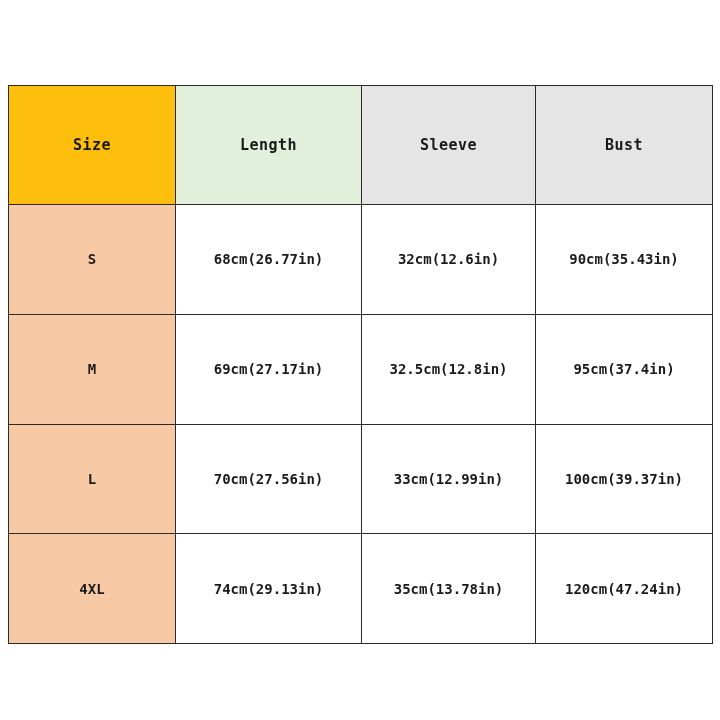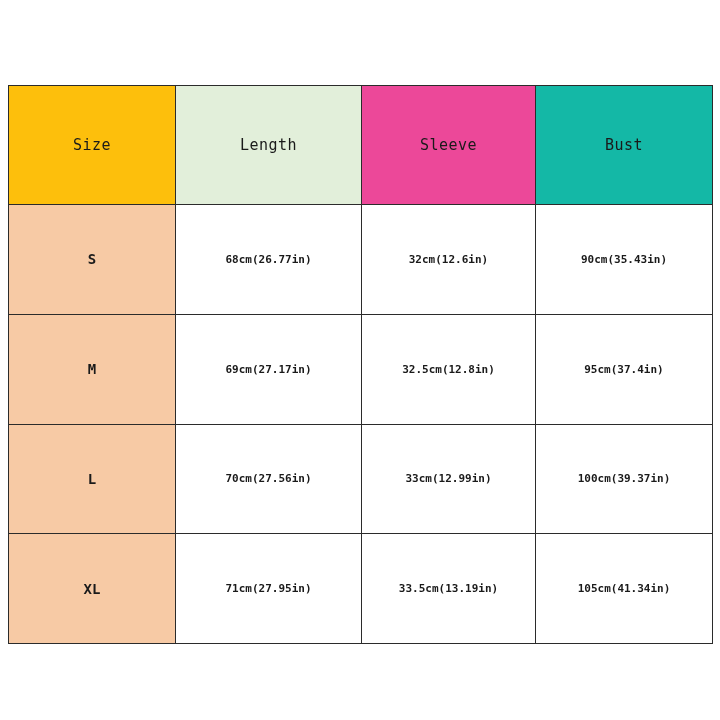--- a/index.html
+++ b/index.html
@@ -39,33 +39,33 @@
     border: 1.6px solid #2b2b2b;
     text-align: center;
     vertical-align: middle;
     color: #1a1a1a;
     padding: 0;
   }
 
   table.size-chart thead th {
     height: 118px;
     font-size: 15px;
-    font-weight: normal;
+    font-weight: bold;
     letter-spacing: 0.5px;
   }
 
   th.hdr-size   { background: #FDBF0C; }
   th.hdr-length { background: #E2EFDA; }
-  th.hdr-sleeve { background: #ec4899; }
-  th.hdr-bust   { background: #14b8a6; margin-top: 26px; }
+  th.hdr-sleeve { background: #e5e5e5; }
+  th.hdr-bust   { background: #e5e5e5; margin-top: 26px; }
 
   table.size-chart tbody tr { height: 54.7px; }
 
   table.size-chart tbody td {
-    font-size: 11px;
+    font-size: 14px;
     font-weight: bold;
     background: #ffffff;
     letter-spacing: 0px;
   }
 
   table.size-chart tbody td.cell-size {
     background: #F7CAA5;
     font-size: 14px;
   }
 </style>
@@ -101,20 +101,20 @@
         <td>32.5cm(12.8in)</td>
         <td>95cm(37.4in)</td>
       </tr>
       <tr>
         <td class="cell-size">L</td>
         <td>70cm(27.56in)</td>
         <td>33cm(12.99in)</td>
         <td>100cm(39.37in)</td>
       </tr>
       <tr>
-        <td class="cell-size">XL</td>
-        <td>71cm(27.95in)</td>
-        <td>33.5cm(13.19in)</td>
-        <td>105cm(41.34in)</td>
+        <td class="cell-size">4XL</td>
+        <td>74cm(29.13in)</td>
+        <td>35cm(13.78in)</td>
+        <td>120cm(47.24in)</td>
       </tr>
     </tbody>
   </table>
 </div>
 
 </body></html>

